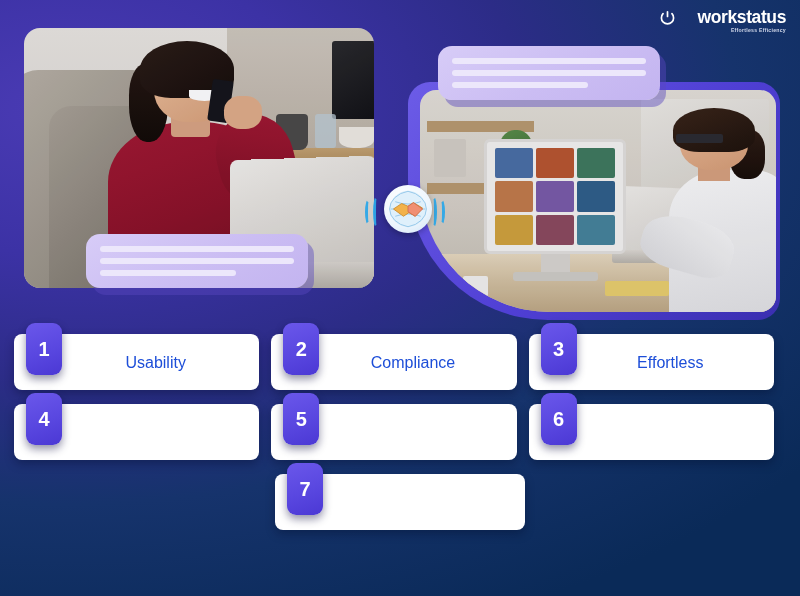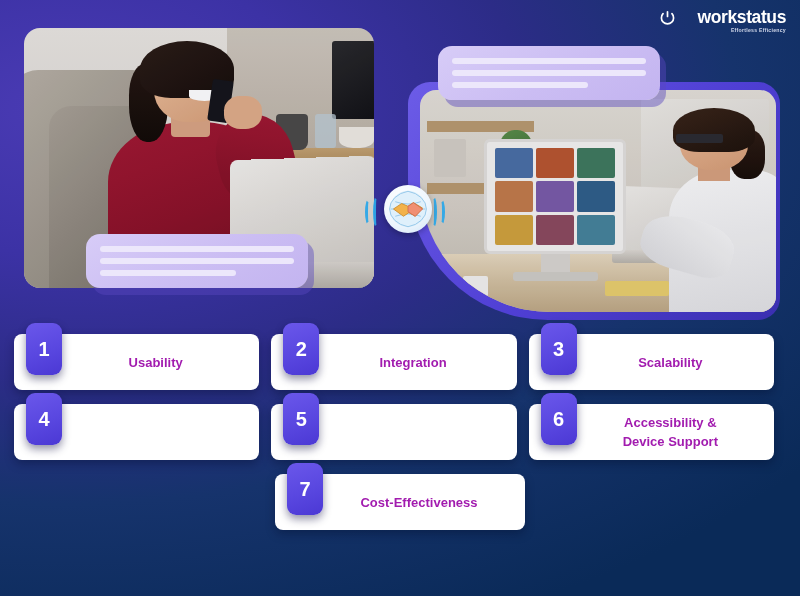--- a/index.html
+++ b/index.html
@@ -237,25 +237,24 @@
     background: #ffffff;
     border-radius: 8px;
     box-shadow: 0 4px 10px rgba(3,12,40,.35);
     display: flex;
     align-items: center;
     justify-content: center;
     padding-left: 46px;
     padding-right: 8px;
   }
   .card-label {
-    color: #a21caf;
-    font-size: 13px;
+    color: #1d4ed8;
+    font-size: 16px;
     line-height: 19px;
     text-align: center;
-    font-weight: bold;
   }
   .badge {
     position: absolute;
     left: 12px; top: -11px;
     width: 36px; height: 52px;
     background: linear-gradient(160deg,#6a57ea 0%, #5947e0 55%, #4b38d4 100%);
     border-radius: 9px;
     box-shadow: 0 4px 9px rgba(10,8,60,.45);
     display: flex; align-items: center; justify-content: center;
     color: #ffffff;
@@ -383,53 +382,51 @@
     <div class="card-row">
       <div class="card-slot">
         <div class="card">
           <div class="badge">1</div>
           <div class="card-label">Usability</div>
         </div>
       </div>
       <div class="card-slot">
         <div class="card">
           <div class="badge">2</div>
-          <div class="card-label">Integration</div>
+          <div class="card-label">Compliance</div>
         </div>
       </div>
       <div class="card-slot">
         <div class="card">
           <div class="badge">3</div>
-          <div class="card-label">Scalability</div>
+          <div class="card-label">Effortless</div>
         </div>
       </div>
     </div>
 
     <div class="card-row">
       <div class="card-slot">
         <div class="card">
           <div class="badge">4</div>
         </div>
       </div>
       <div class="card-slot">
         <div class="card">
           <div class="badge">5</div>
         </div>
       </div>
       <div class="card-slot">
         <div class="card">
           <div class="badge">6</div>
-          <div class="card-label">Accessibility &amp;<br>Device Support</div>
         </div>
       </div>
     </div>
 
     <div class="card-row row3">
       <div class="card-slot">
         <div class="card">
           <div class="badge">7</div>
-          <div class="card-label">Cost-Effectiveness</div>
         </div>
       </div>
     </div>
 
   </div>
 </div>
 
 </body></html>

